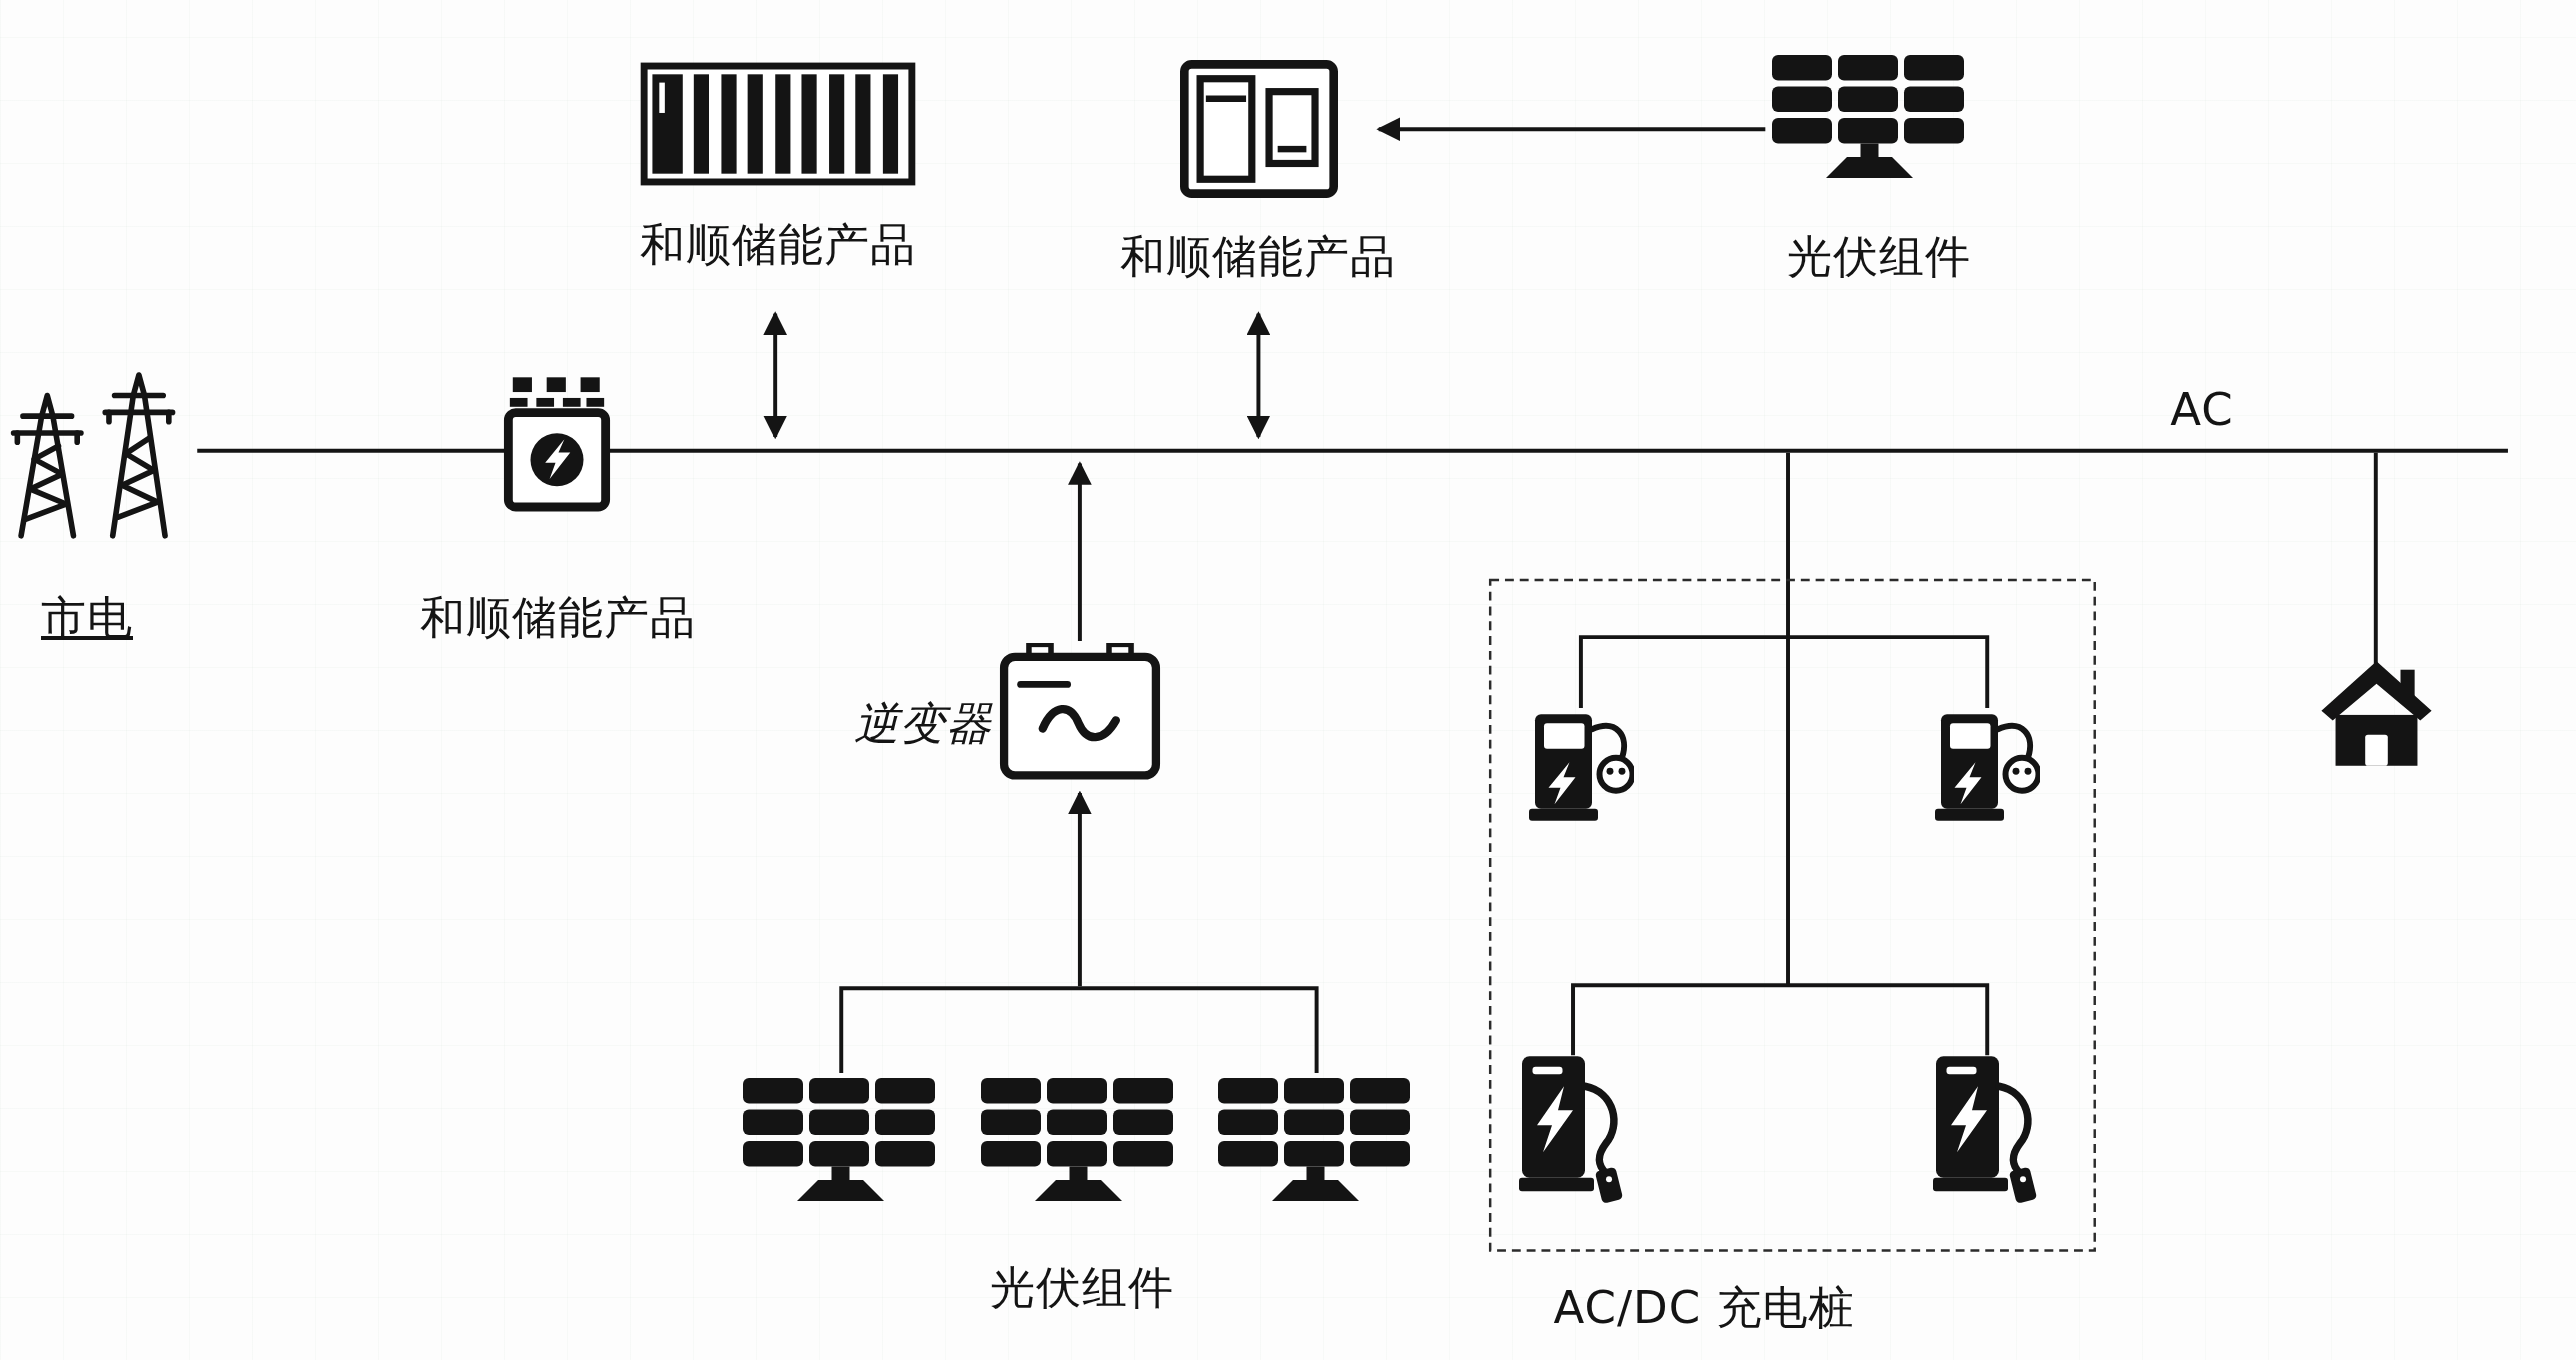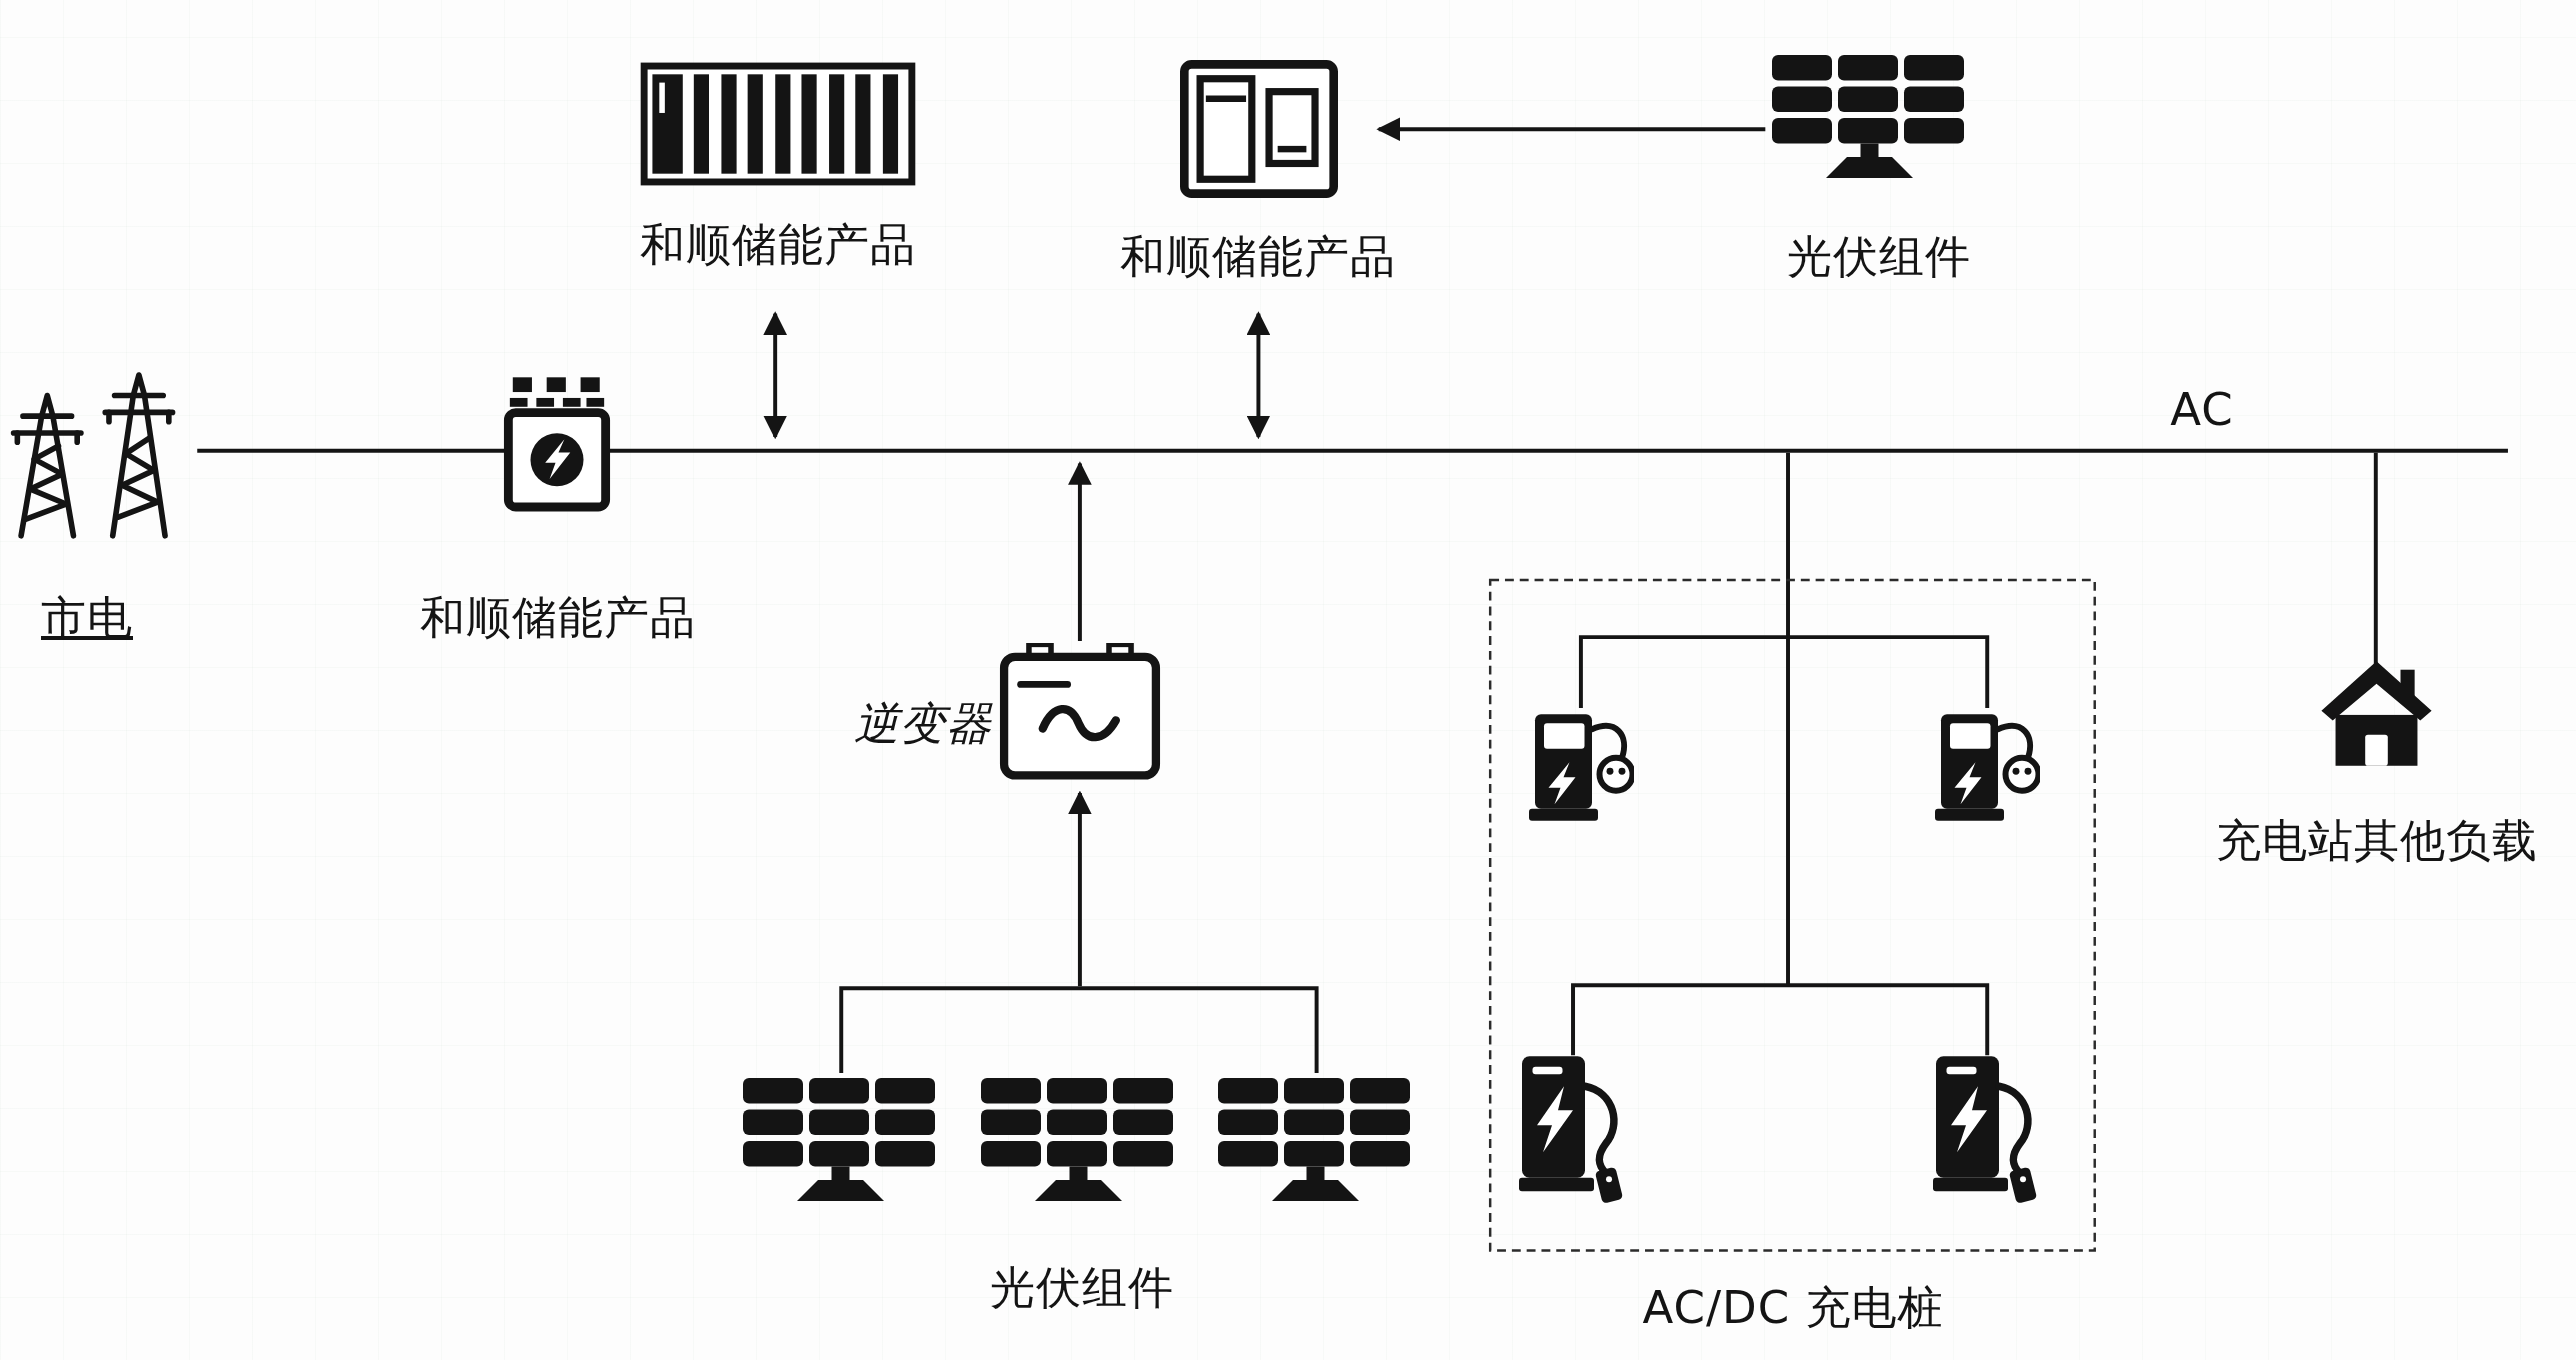--- a/index.html
+++ b/index.html
@@ -233,17 +233,16 @@
   </div>
 
   <div class="lbl" style="left:87px;top:588px;text-decoration:underline;">市电</div>
   <div class="lbl" style="left:558px;top:588px;">和顺储能产品</div>
   <div class="lbl" style="left:778px;top:215px;">和顺储能产品</div>
   <div class="lbl" style="left:1258px;top:227px;">和顺储能产品</div>
   <div class="lbl" style="left:1879px;top:227px;">光伏组件</div>
   <div class="lbl" style="left:2202px;top:383px;text-align:center;">AC</div>
   <div class="lbl right-anchor" style="left:992px;top:724px;">逆变器</div>
   <div class="lbl" style="left:1082px;top:1258px;">光伏组件</div>
-  <div class="lbl" style="left:1793px;top:1278px;">AC/DC 充电桩</div>
-  <div class="lbl" style="left:2377px;top:811px;">充电站其他负载</div>
+  <div class="lbl" style="left:1704px;top:1278px;">AC/DC 充电桩</div>
 
 </div>
 
 
 </body></html>

